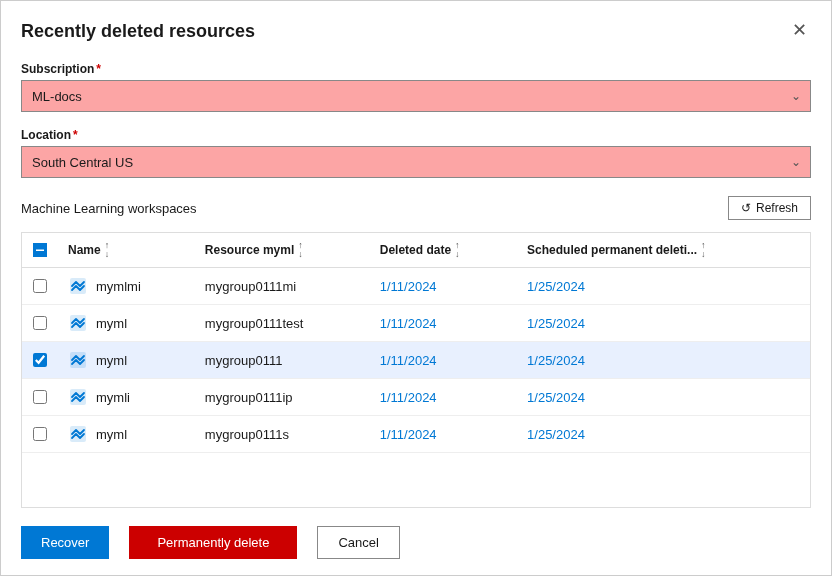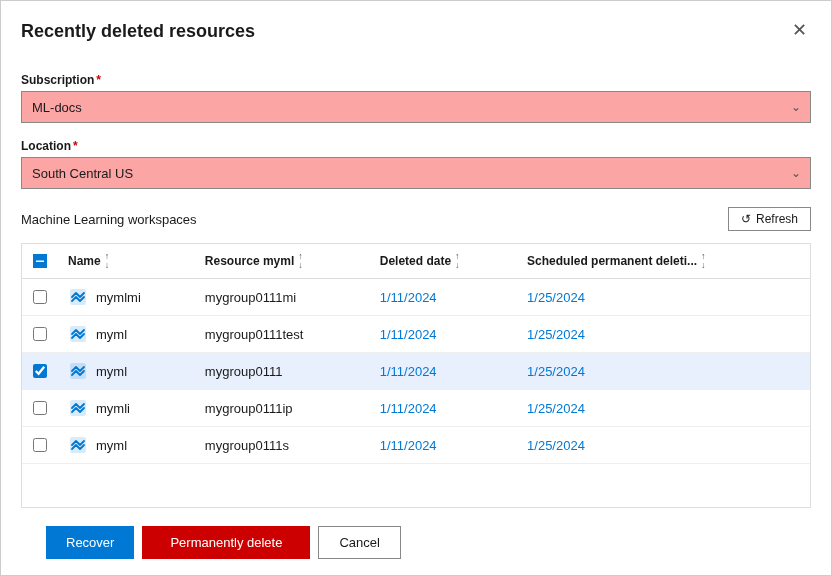--- a/index.html
+++ b/index.html
@@ -20,21 +20,21 @@
       box-shadow: 0 4px 20px rgba(0,0,0,0.2);
       display: flex;
       flex-direction: column;
       padding: 20px 20px 0 20px;
       position: relative;
     }
     .dialog-header {
       display: flex;
       justify-content: space-between;
       align-items: flex-start;
-      margin-bottom: 15px;
+      margin-bottom: 4px;
     }
     .dialog-title {
       font-size: 18px;
       font-weight: 600;
       color: #1a1a1a;
     }
     .dialog-subtitle {
       font-size: 12px;
       color: #555;
       margin-top: 2px;
@@ -181,24 +181,23 @@
     }
     .sort-arrows span { line-height: 1; }
     .col-sort {
       display: inline-flex;
       align-items: center;
     }
     .deleted-date { color: #0078d4; }
     .scheduled-date { color: #0078d4; }
     .footer {
       display: flex;
-      gap: 8px;
+      gap: 20px;
       padding: 14px 0 16px 0;
       margin-top: 4px;
-      margin-left: 25px;
     }
     .btn-recover {
       background: #0078d4;
       color: #fff;
       border: none;
       padding: 8px 20px;
       font-size: 13px;
       cursor: pointer;
       font-weight: 400;
     }

